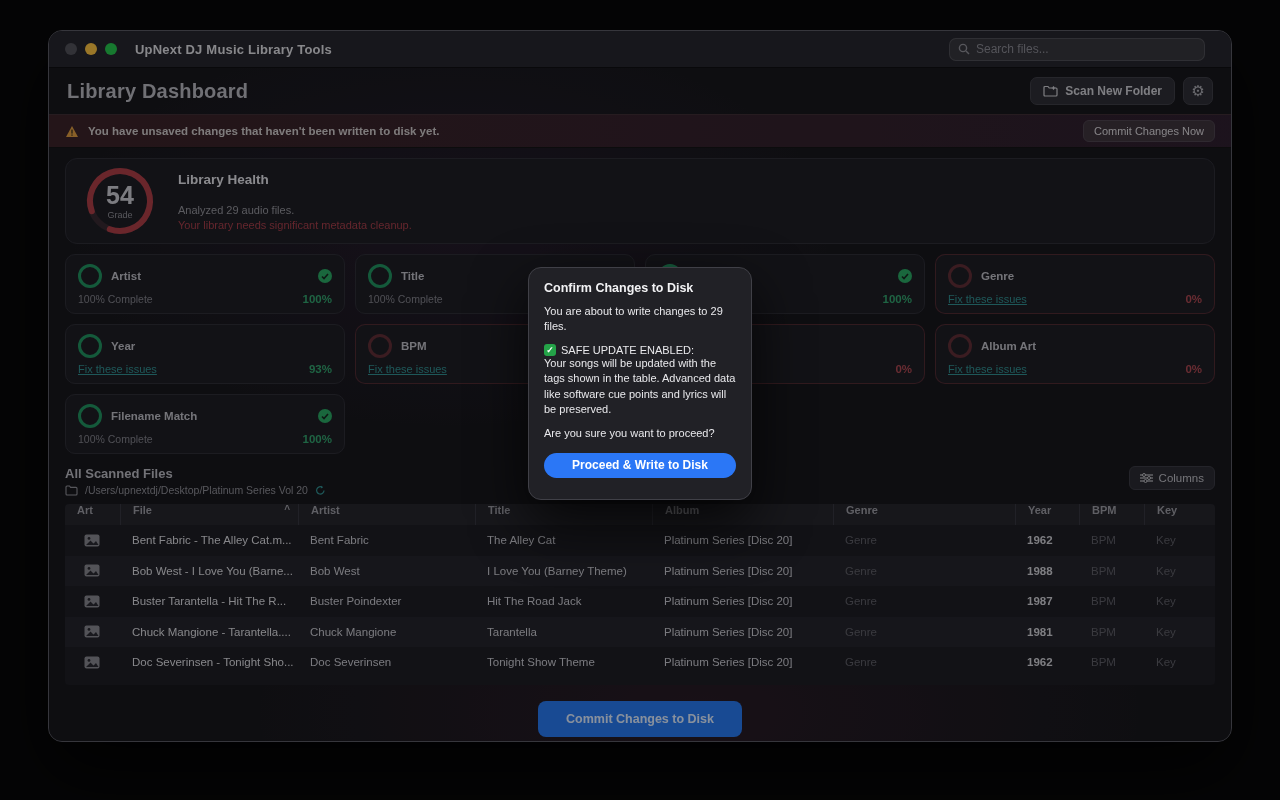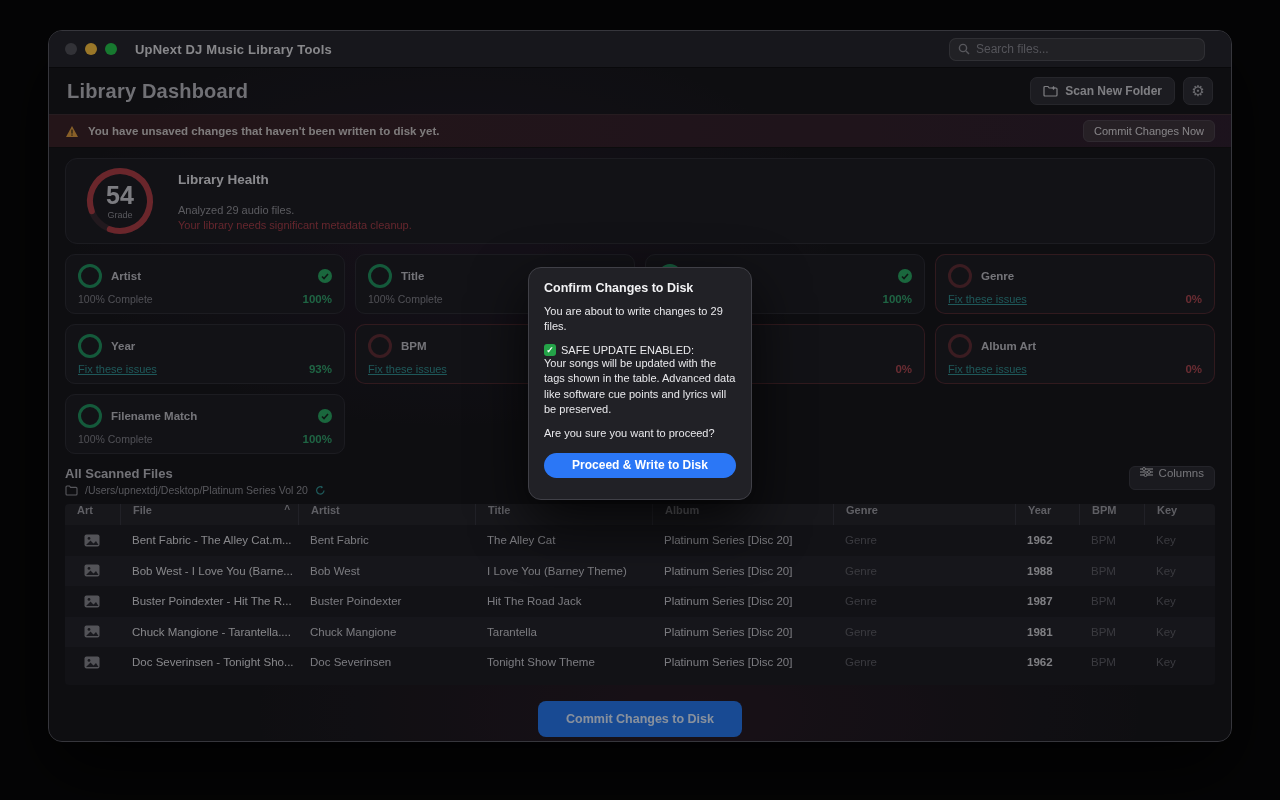--- a/index.html
+++ b/index.html
@@ -74,21 +74,21 @@
   .card-sub { font-size:10.5px; color:#7e7e85; }
   .card-link { font-size:11px; color:#2e8c8c; text-decoration:underline; cursor:pointer; }
   .card-pct { margin-left:auto; font-size:11.5px; font-weight:bold; }
   .pct-good { color:#2f9e68; }
   .pct-bad { color:#a8444c; }
 
   
   .files-head { display:flex; align-items:flex-start; }
   .files-title { font-size:13px; font-weight:bold; color:#b5b5bb; margin-bottom:3px; }
   .files-path { display:flex; align-items:center; gap:7px; font-size:10.5px; color:#8a8a90; margin-bottom:8px; }
-  .cols-btn { margin-left:auto; display:flex; gap:6px; background:#28282e; border:1px solid #38383f;
+  .cols-btn { margin-left:auto; display:flex; align-items:center; gap:6px; background:#28282e; border:1px solid #38383f;
     border-radius:6px; height:24px; padding:0 10px; color:#b9b9bf; font-size:11.5px; cursor:pointer; }
 
   .table { border-radius:4px; overflow:hidden; }
   .thead { display:flex; align-items:center; height:21px; background:#222228; }
   .th { font-size:11px; font-weight:bold; color:#97979d; padding-left:12px; display:flex; align-items:flex-start; height:100%; }
   .th + .th { border-left:1px solid #33333a; }
   .caret { margin-left:auto; margin-right:8px; color:#9a9aa0; font-size:10px; }
   .col-art{width:55px;flex:none}.col-file{width:178px;flex:none}.col-artist{width:177px;flex:none}
   .col-title{width:177px;flex:none}.col-album{width:181px;flex:none}.col-genre{width:182px;flex:none}
   .col-year{width:64px;flex:none}.col-bpm{width:65px;flex:none}.col-key{flex:1}
@@ -418,21 +418,21 @@
           <div class="trow">
             <div class="td col-art art-cell">
               <span>
                 <svg width="16" height="13" viewBox="0 0 16 13">
                   <rect x="0.5" y="0.5" width="15" height="12" rx="2" fill="#84848a"></rect>
                   <circle cx="5" cy="4.4" r="1.4" fill="#26262c"></circle>
                   <path d="M2 11 L6.5 6.5 L9.5 9.5 L12 7 L14.5 11 Z" fill="#26262c"></path>
                 </svg>
               </span>
             </div>
-            <div class="td col-file c-file">Buster Poindexter - Hit The R...</div>
+            <div class="td col-file c-file">Buster Tarantella - Hit The R...</div>
             <div class="td col-artist c-norm">Buster Poindexter</div>
             <div class="td col-title c-norm">Hit The Road Jack</div>
             <div class="td col-album c-norm">Platinum Series [Disc 20]</div>
             <div class="td col-genre dim">Genre</div>
             <div class="td col-year c-year">1987</div>
             <div class="td col-bpm dim">BPM</div>
             <div class="td col-key dim">Key</div>
           </div>
           <div class="trow">
             <div class="td col-art art-cell">

